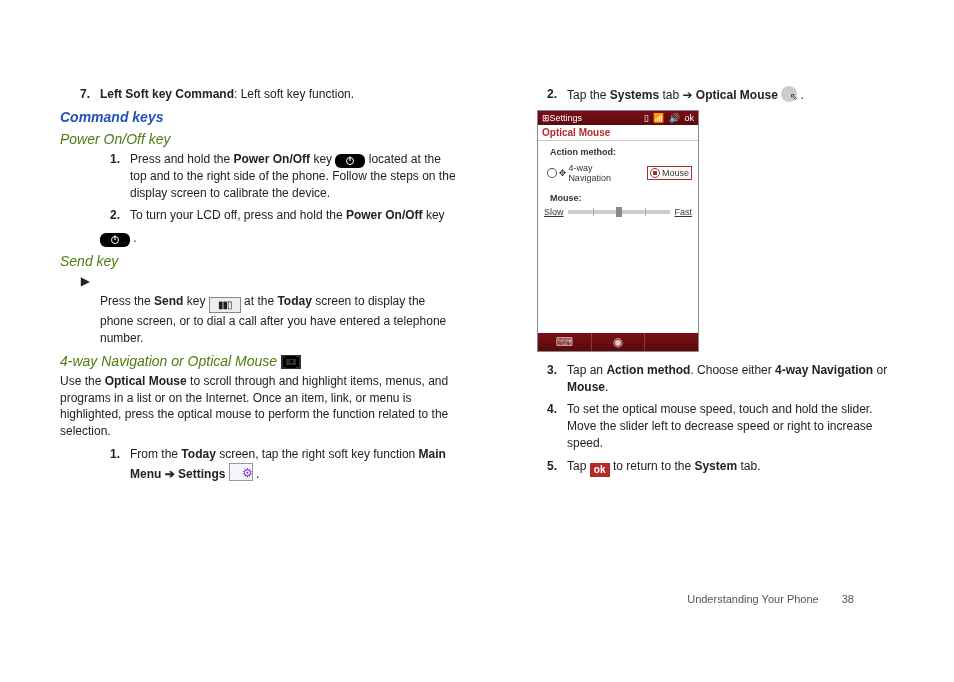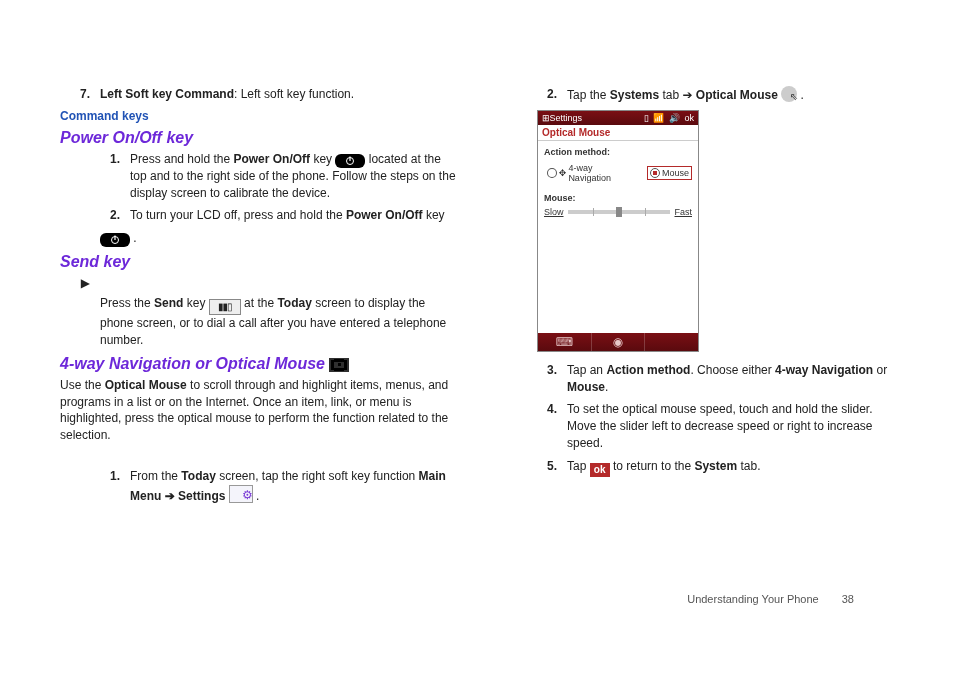--- a/index.html
+++ b/index.html
@@ -36,22 +36,22 @@
     font-weight: bold;
     padding-right: 10px;
     flex: none;
   }
   .numline .t { flex: 1 1 auto; }
   .section-h {
     font-weight: bold;
     margin: 6px 0 4px 0;
     font-size: 14px;
   }
-  .section-blue { color: #2153b5; font-size: 12px; }
-  .section-red  { color: #6d28d9; font-style: italic; font-weight: bold; font-size: 16px; }
+  .section-blue { color: #2153b5; font-size: 14px; font-style: italic; }
+  .section-red  { color: #4d7c0f; font-style: italic; font-weight: normal; font-size: 14px; }
   .indent1 { margin-left: 0; }
   .indent2 { margin-left: 30px; }
   .cont    { margin-left: 40px; line-height: 1.4; margin-bottom: 6px; }
   .bullet-row { display: flex; margin-bottom: 6px; line-height: 1.4; }
   .bullet-row .tri { width: 30px; flex: none; text-align: right; padding-right: 10px; }
   .bullet-row .t { flex: 1 1 auto; margin-top: 20px; }
   .icon-pill {
     display: inline-flex;
     align-items: center;
     justify-content: center;
@@ -152,21 +152,21 @@
     color: #b42a2a;
     font-weight: bold;
     font-size: 10px;
   }
   .phone-body {
     padding: 6px;
     font-size: 9px;
     color: #333;
     min-height: 180px;
   }
-  .phone-body .lbl { font-weight: bold; margin-bottom: 4px; }
+  .phone-body .lbl { font-weight: bold; margin-bottom: 4px; margin-left: 6px; }
   .phone-opts { display: flex; gap: 8px; align-items: center; margin-bottom: 8px; }
   .phone-opt { display: inline-flex; align-items: center; gap: 2px; border: 1px solid transparent; padding: 1px 2px; }
   .phone-opt.sel { border: 1px solid #b42a2a; }
   .radio { width: 8px; height: 8px; border: 1px solid #555; border-radius: 50%; display: inline-block; }
   .radio.filled { background: radial-gradient(#b42a2a 40%, #fff 45%); }
   .slider-row { display: flex; align-items: center; justify-content: space-between; gap: 0; text-decoration: underline; }
   .slider {
     flex: 1 1 auto;
     height: 4px;
     background: #ccc;
@@ -267,21 +267,21 @@
         <span class="icon-send">▮▮▯</span>
         <span> at the </span><b>Today</b><span> screen to display the phone screen, or to dial a call after you have entered a telephone number.</span>
       </span>
     </div>
 
     <div class="section-h section-red">
       <span>4-way Navigation or Optical Mouse</span>
       <span class="icon-nav"></span>
     </div>
 
-    <div style="line-height:1.4; margin-bottom:24px;">
+    <div style="line-height:1.4; margin-bottom:6px;">
       <span>Use the </span><b>Optical Mouse</b><span> to scroll through and highlight items, menus, and programs in a list or on the Internet. Once an item, link, or menu is highlighted, press the optical mouse to perform the function related to the selection.</span>
     </div>
 
     <div class="numline indent2">
       <span class="n">1.</span>
       <span class="t">
         <span>From the </span><b>Today</b><span> screen, tap the right soft key function </span><b>Main Menu ➔ Settings</b>
         <span> </span><span class="icon-settings"></span><span> .</span>
       </span>
     </div>

